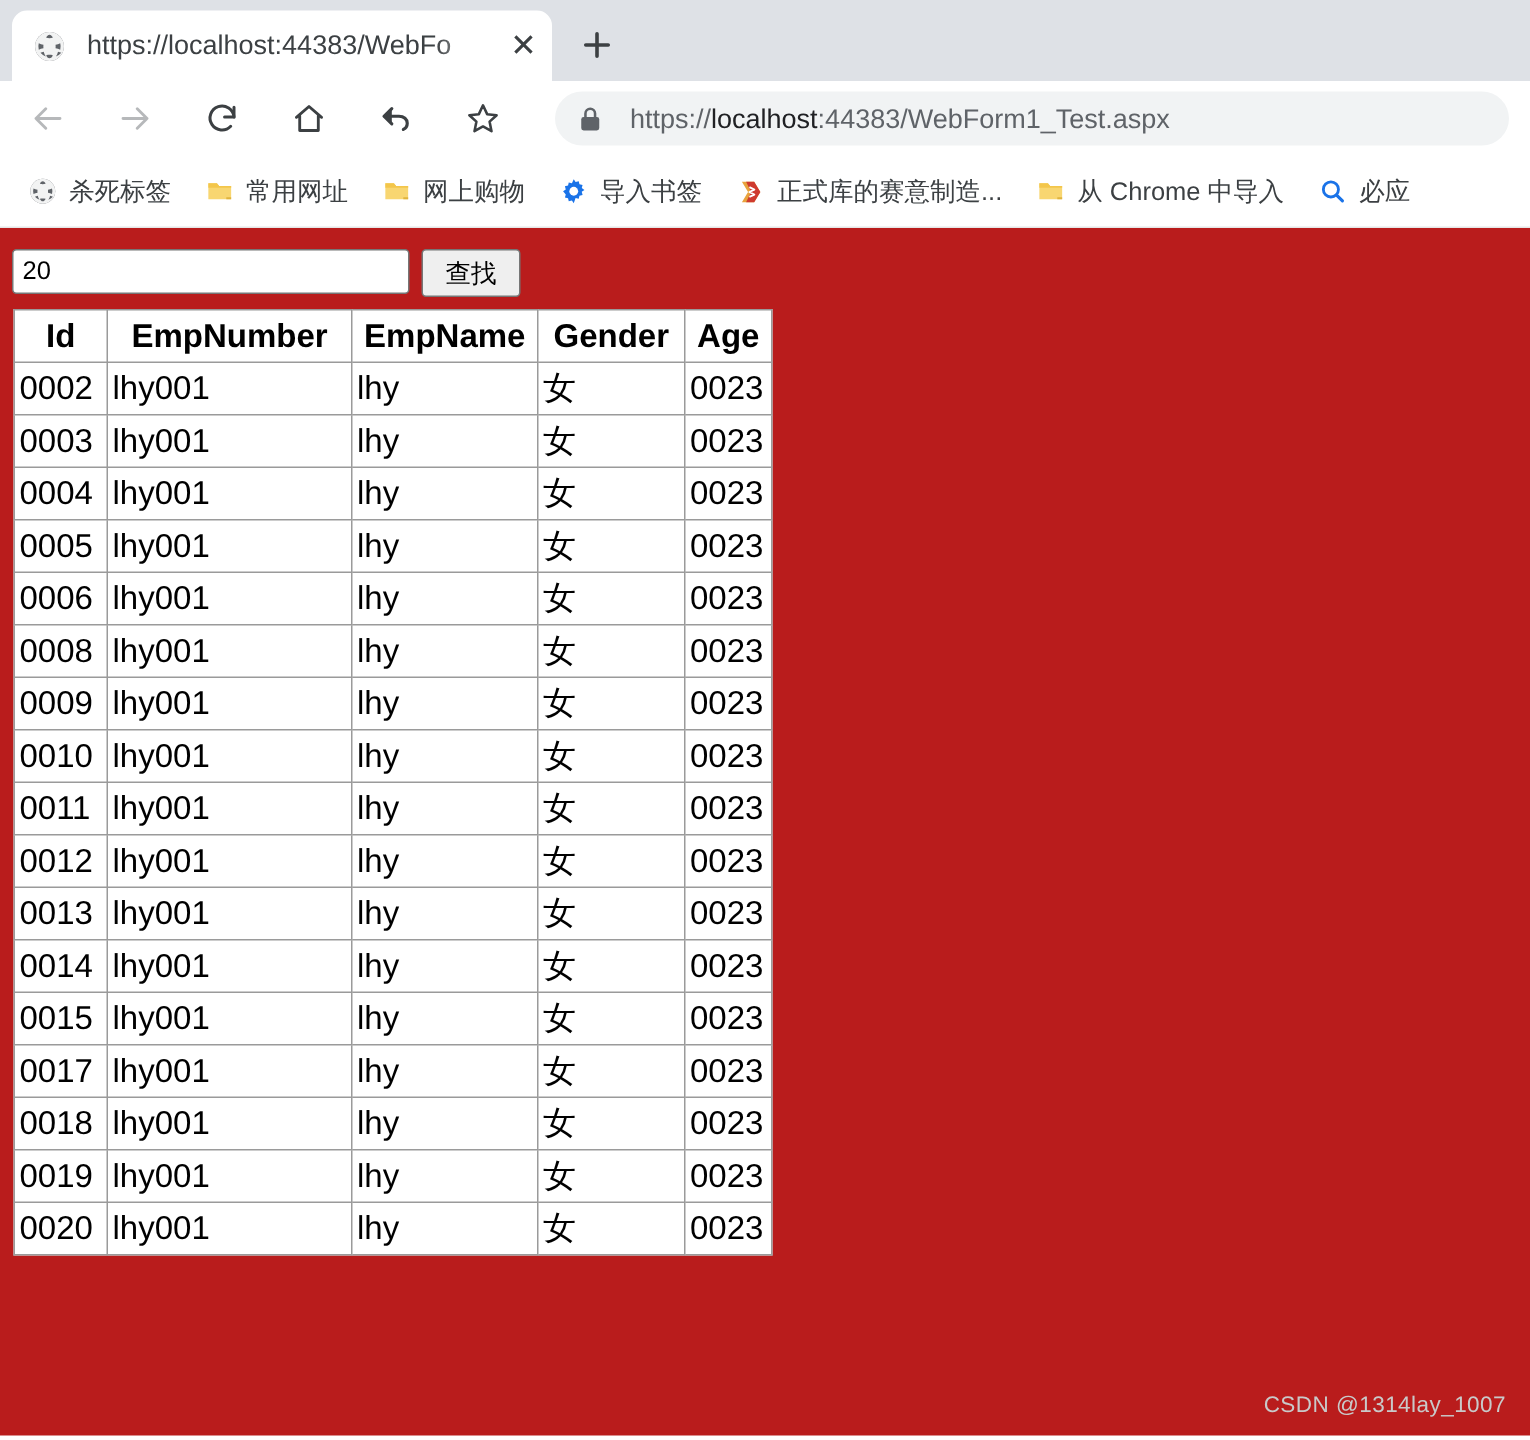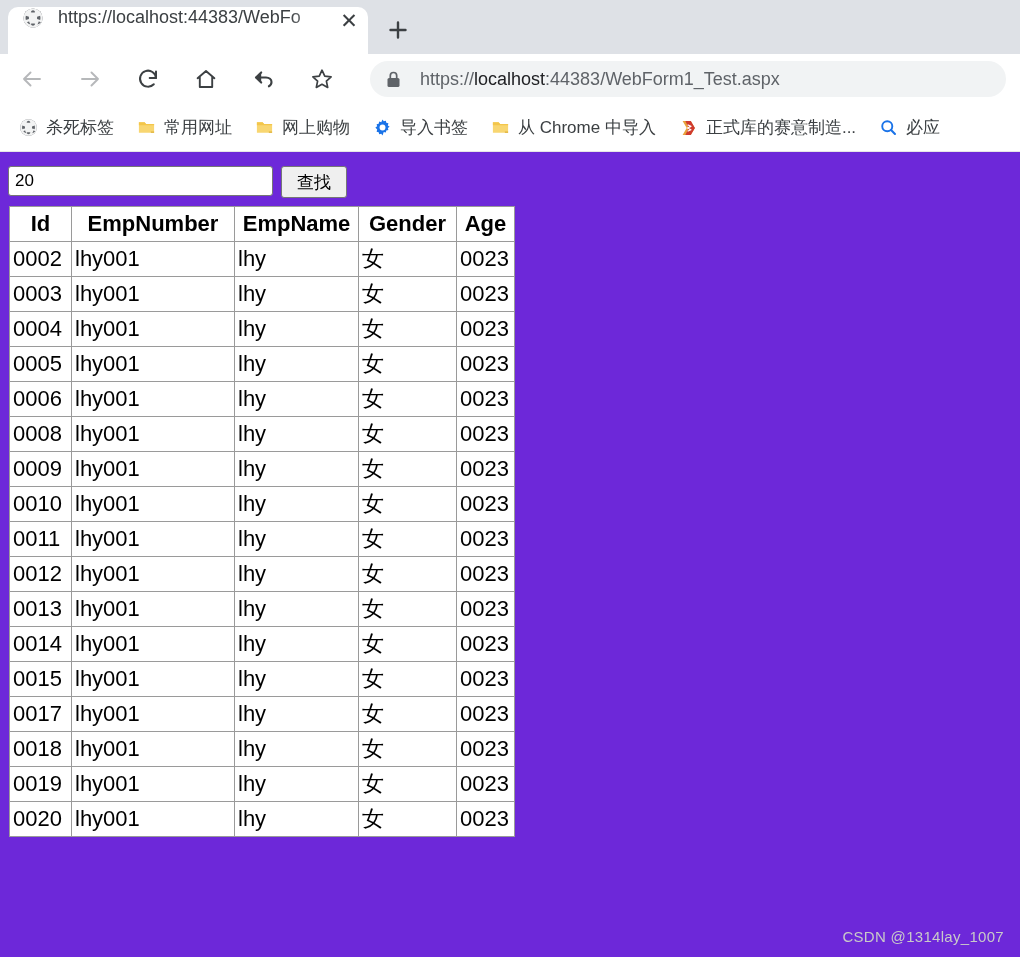--- a/index.html
+++ b/index.html
@@ -22,21 +22,21 @@
     align-items: flex-end;
     padding-left: 8px;
     position: relative;
   }
   #active-tab {
     width: 360px;
     height: 47px;
     background: #ffffff;
     border-radius: 10px 10px 0 0;
     display: flex;
-    align-items: flex-start;
+    align-items: center;
     padding: 0 6px 0 14px;
     position: relative;
     overflow: hidden;
   }
   #active-tab .tab-favicon {
     width: 22px; height: 22px;
     flex: 0 0 22px;
     margin-right: 14px;
   }
   #active-tab .tab-title {
@@ -135,21 +135,21 @@
   }
   .bookmark .bm-label {
     font-size: 17px;
     color: #3c4043;
     text-align: right;
   }
 
   
   #page-content {
     position: relative;
-    background: #6d28d9;
+    background: #b91c1c;
     height: 805px;
     padding: 14px 0 0 8px;
   }
 
   #search-row {
     display: flex;
     align-items: flex-start;
     height: 34px;
     margin-bottom: 6px;
   }
@@ -331,38 +331,38 @@
         <svg width="19" height="19" viewBox="0 0 20 20">
           <path d="M10 1.6l1.3 1.9 2.2-.6.5 2.2 2.2.5-.6 2.2 1.9 1.3-1.9 1.3.6 2.2-2.2.5-.5 2.2-2.2-.6L10 18.4l-1.3-1.9-2.2.6-.5-2.2-2.2-.5.6-2.2L2.5 10l1.9-1.3-.6-2.2 2.2-.5.5-2.2 2.2.6z" fill="#1a73e8"></path>
           <circle cx="10" cy="10" r="3.1" fill="#ffffff"></circle>
         </svg>
       </span>
       <span class="bm-label">导入书签</span>
     </div>
 
     <div class="bookmark">
       <span class="bm-icon">
+        <svg width="20" height="20" viewBox="0 0 20 20">
+          <path d="M4.6 3.1h8.2l4.1 6.9-4.1 6.9H4.6L8.7 10z" fill="#e8a33d"></path>
+          <path d="M7.4 3.1h5.4l4.1 6.9-4.1 6.9H7.4l3.3-6.9z" fill="#cf3a2e"></path>
+          <path d="M9.6 6.7l3.3 1.7-3.3 1.6 3.3 1.7-3.3 1.6" stroke="#ffffff" stroke-width="1.25" fill="none" stroke-linejoin="round"></path>
+        </svg>
+      </span>
+      <span class="bm-label">正式库的赛意制造...</span>
+    </div>
+
+    <div class="bookmark">
+      <span class="bm-icon">
         <svg width="19" height="19" viewBox="0 0 20 20">
           <path d="M2 4.4h6l1.6 1.9H18v9.3H2z" fill="#f8d671"></path>
           <path d="M2 4.4h6l1.6 1.9H18v1.2H2z" fill="#f3c64b"></path>
           <path d="M14.6 14.2h3.4v1.4h-3.4z" fill="#e0b33c"></path>
         </svg>
       </span>
       <span class="bm-label">从 Chrome 中导入</span>
-    </div>
-
-    <div class="bookmark">
-      <span class="bm-icon">
-        <svg width="20" height="20" viewBox="0 0 20 20">
-          <path d="M4.6 3.1h8.2l4.1 6.9-4.1 6.9H4.6L8.7 10z" fill="#e8a33d"></path>
-          <path d="M7.4 3.1h5.4l4.1 6.9-4.1 6.9H7.4l3.3-6.9z" fill="#cf3a2e"></path>
-          <path d="M9.6 6.7l3.3 1.7-3.3 1.6 3.3 1.7-3.3 1.6" stroke="#ffffff" stroke-width="1.25" fill="none" stroke-linejoin="round"></path>
-        </svg>
-      </span>
-      <span class="bm-label">正式库的赛意制造...</span>
     </div>
 
     <div class="bookmark">
       <span class="bm-icon">
         <svg width="19" height="19" viewBox="0 0 20 20">
           <circle cx="8.7" cy="8.7" r="5.3" stroke="#1a73e8" stroke-width="2" fill="none"></circle>
           <path d="M12.7 12.7l4.1 4.1" stroke="#1a73e8" stroke-width="2.2" stroke-linecap="round"></path>
         </svg>
       </span>
       <span class="bm-label">必应</span>

